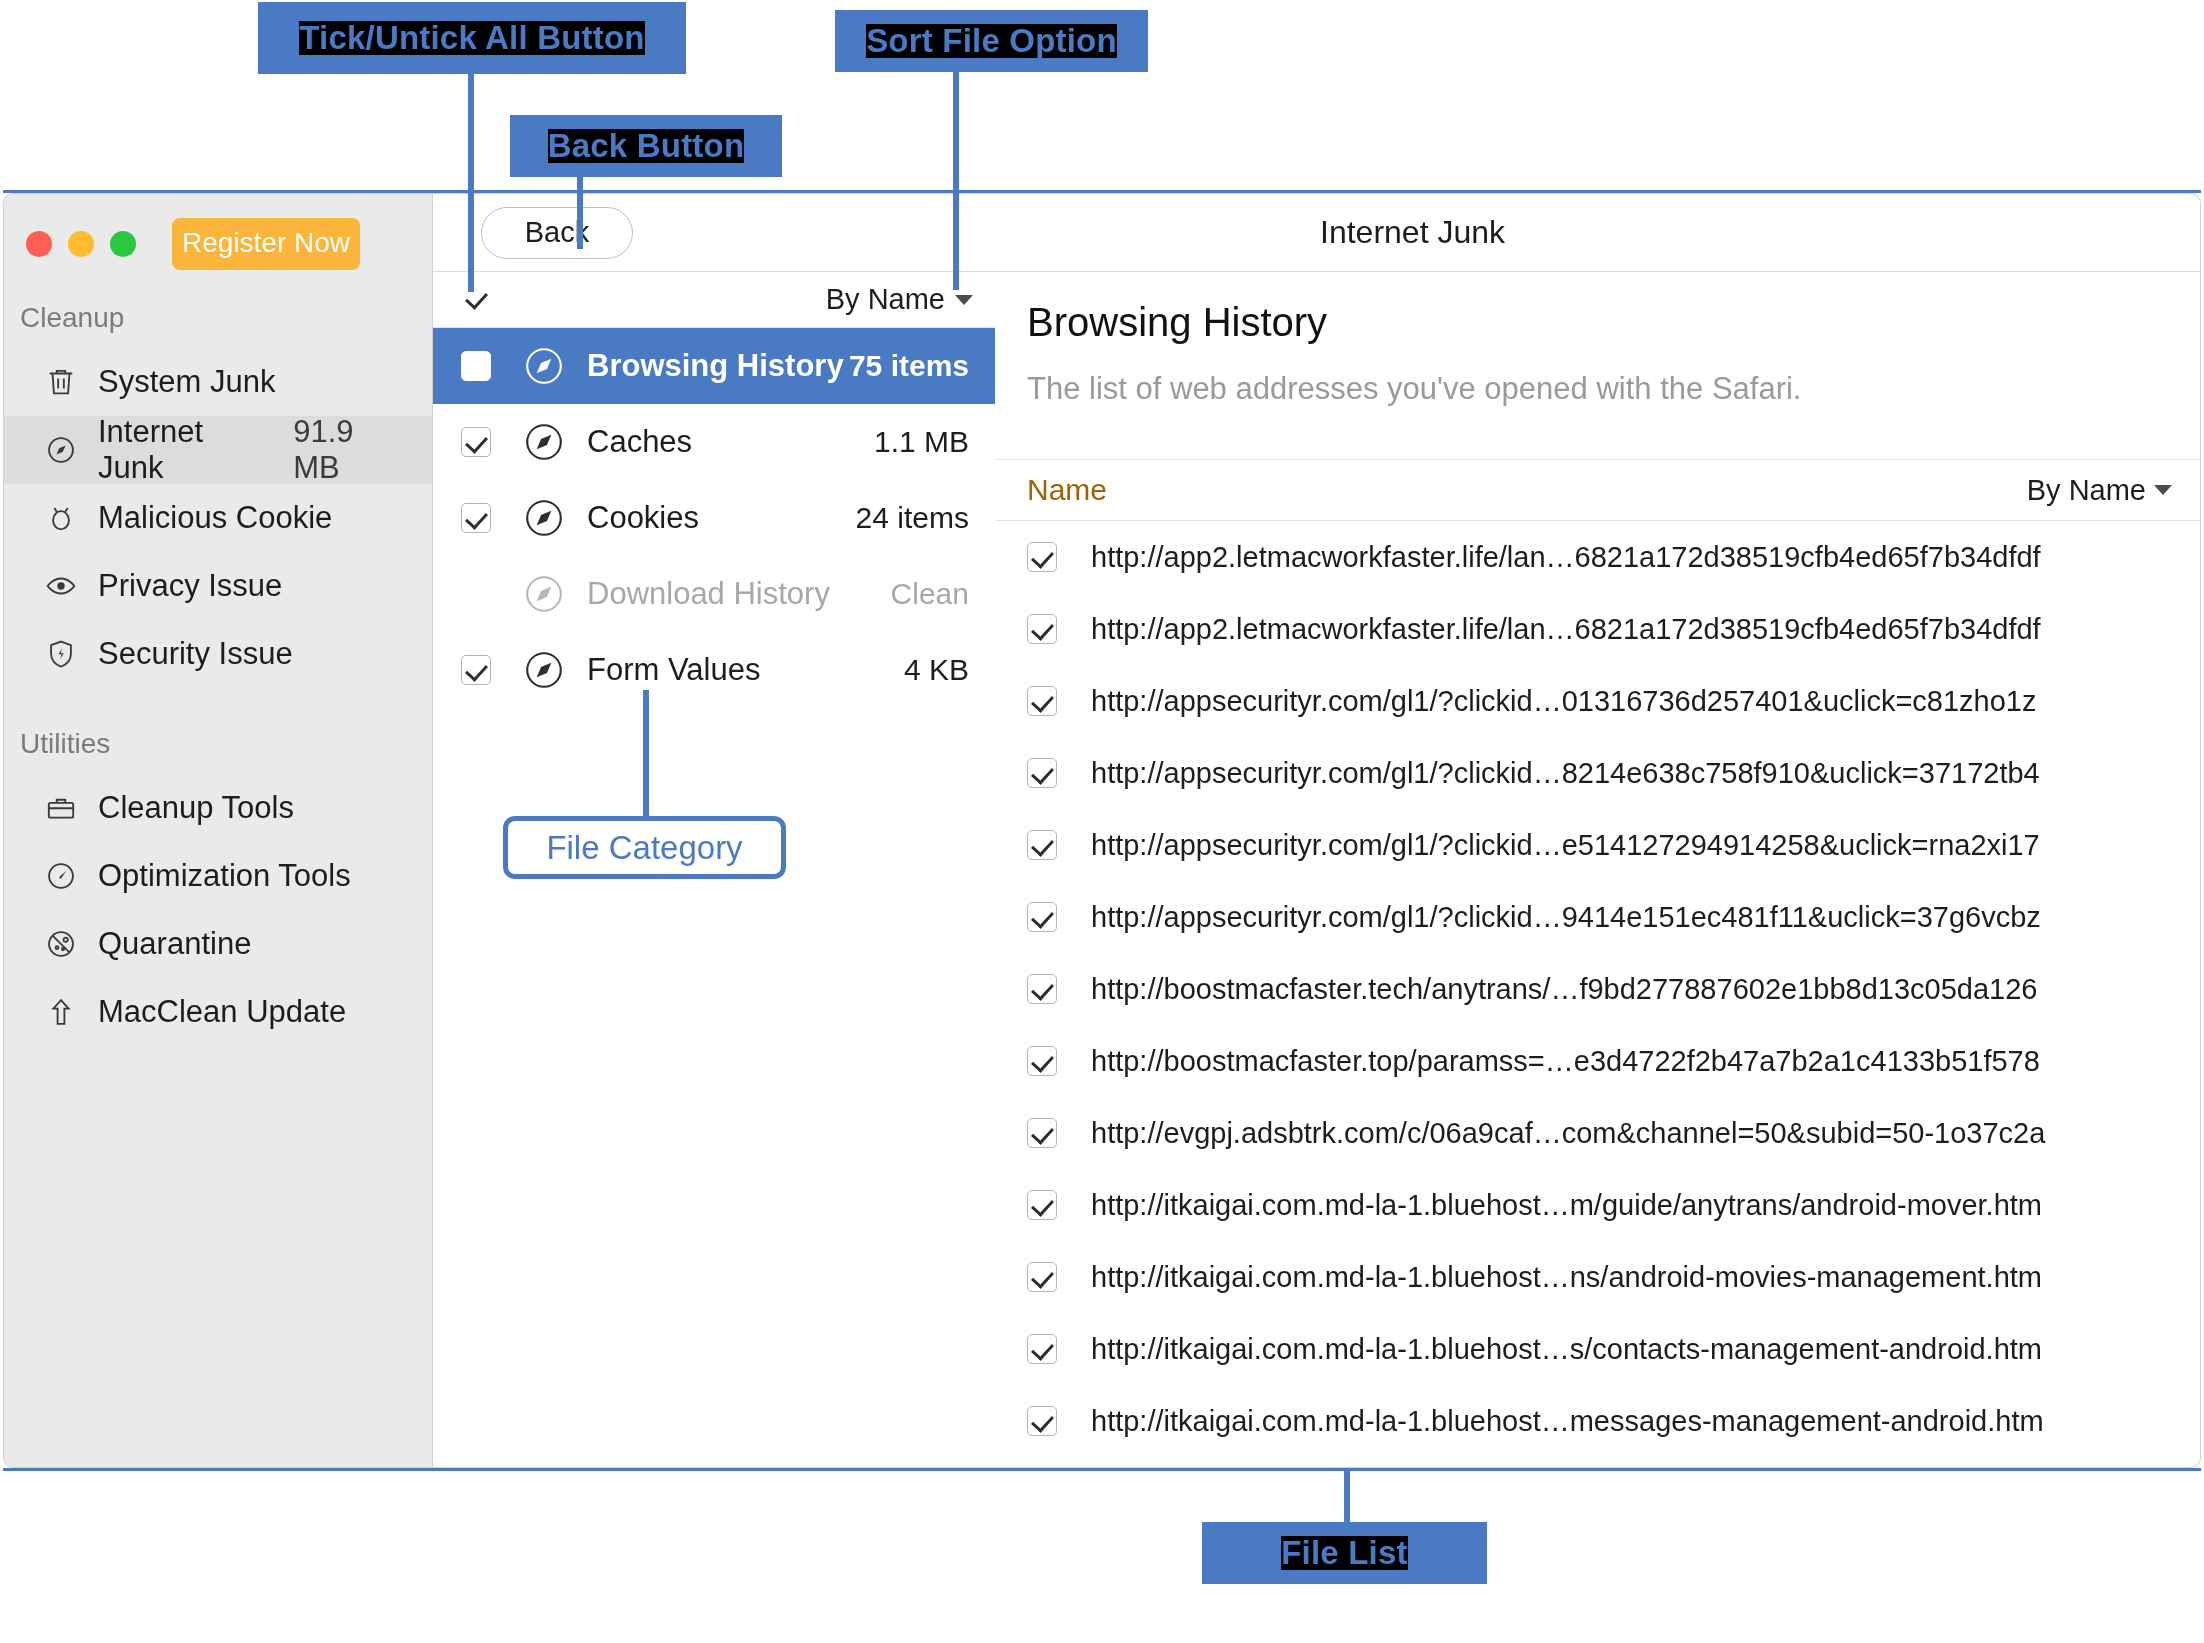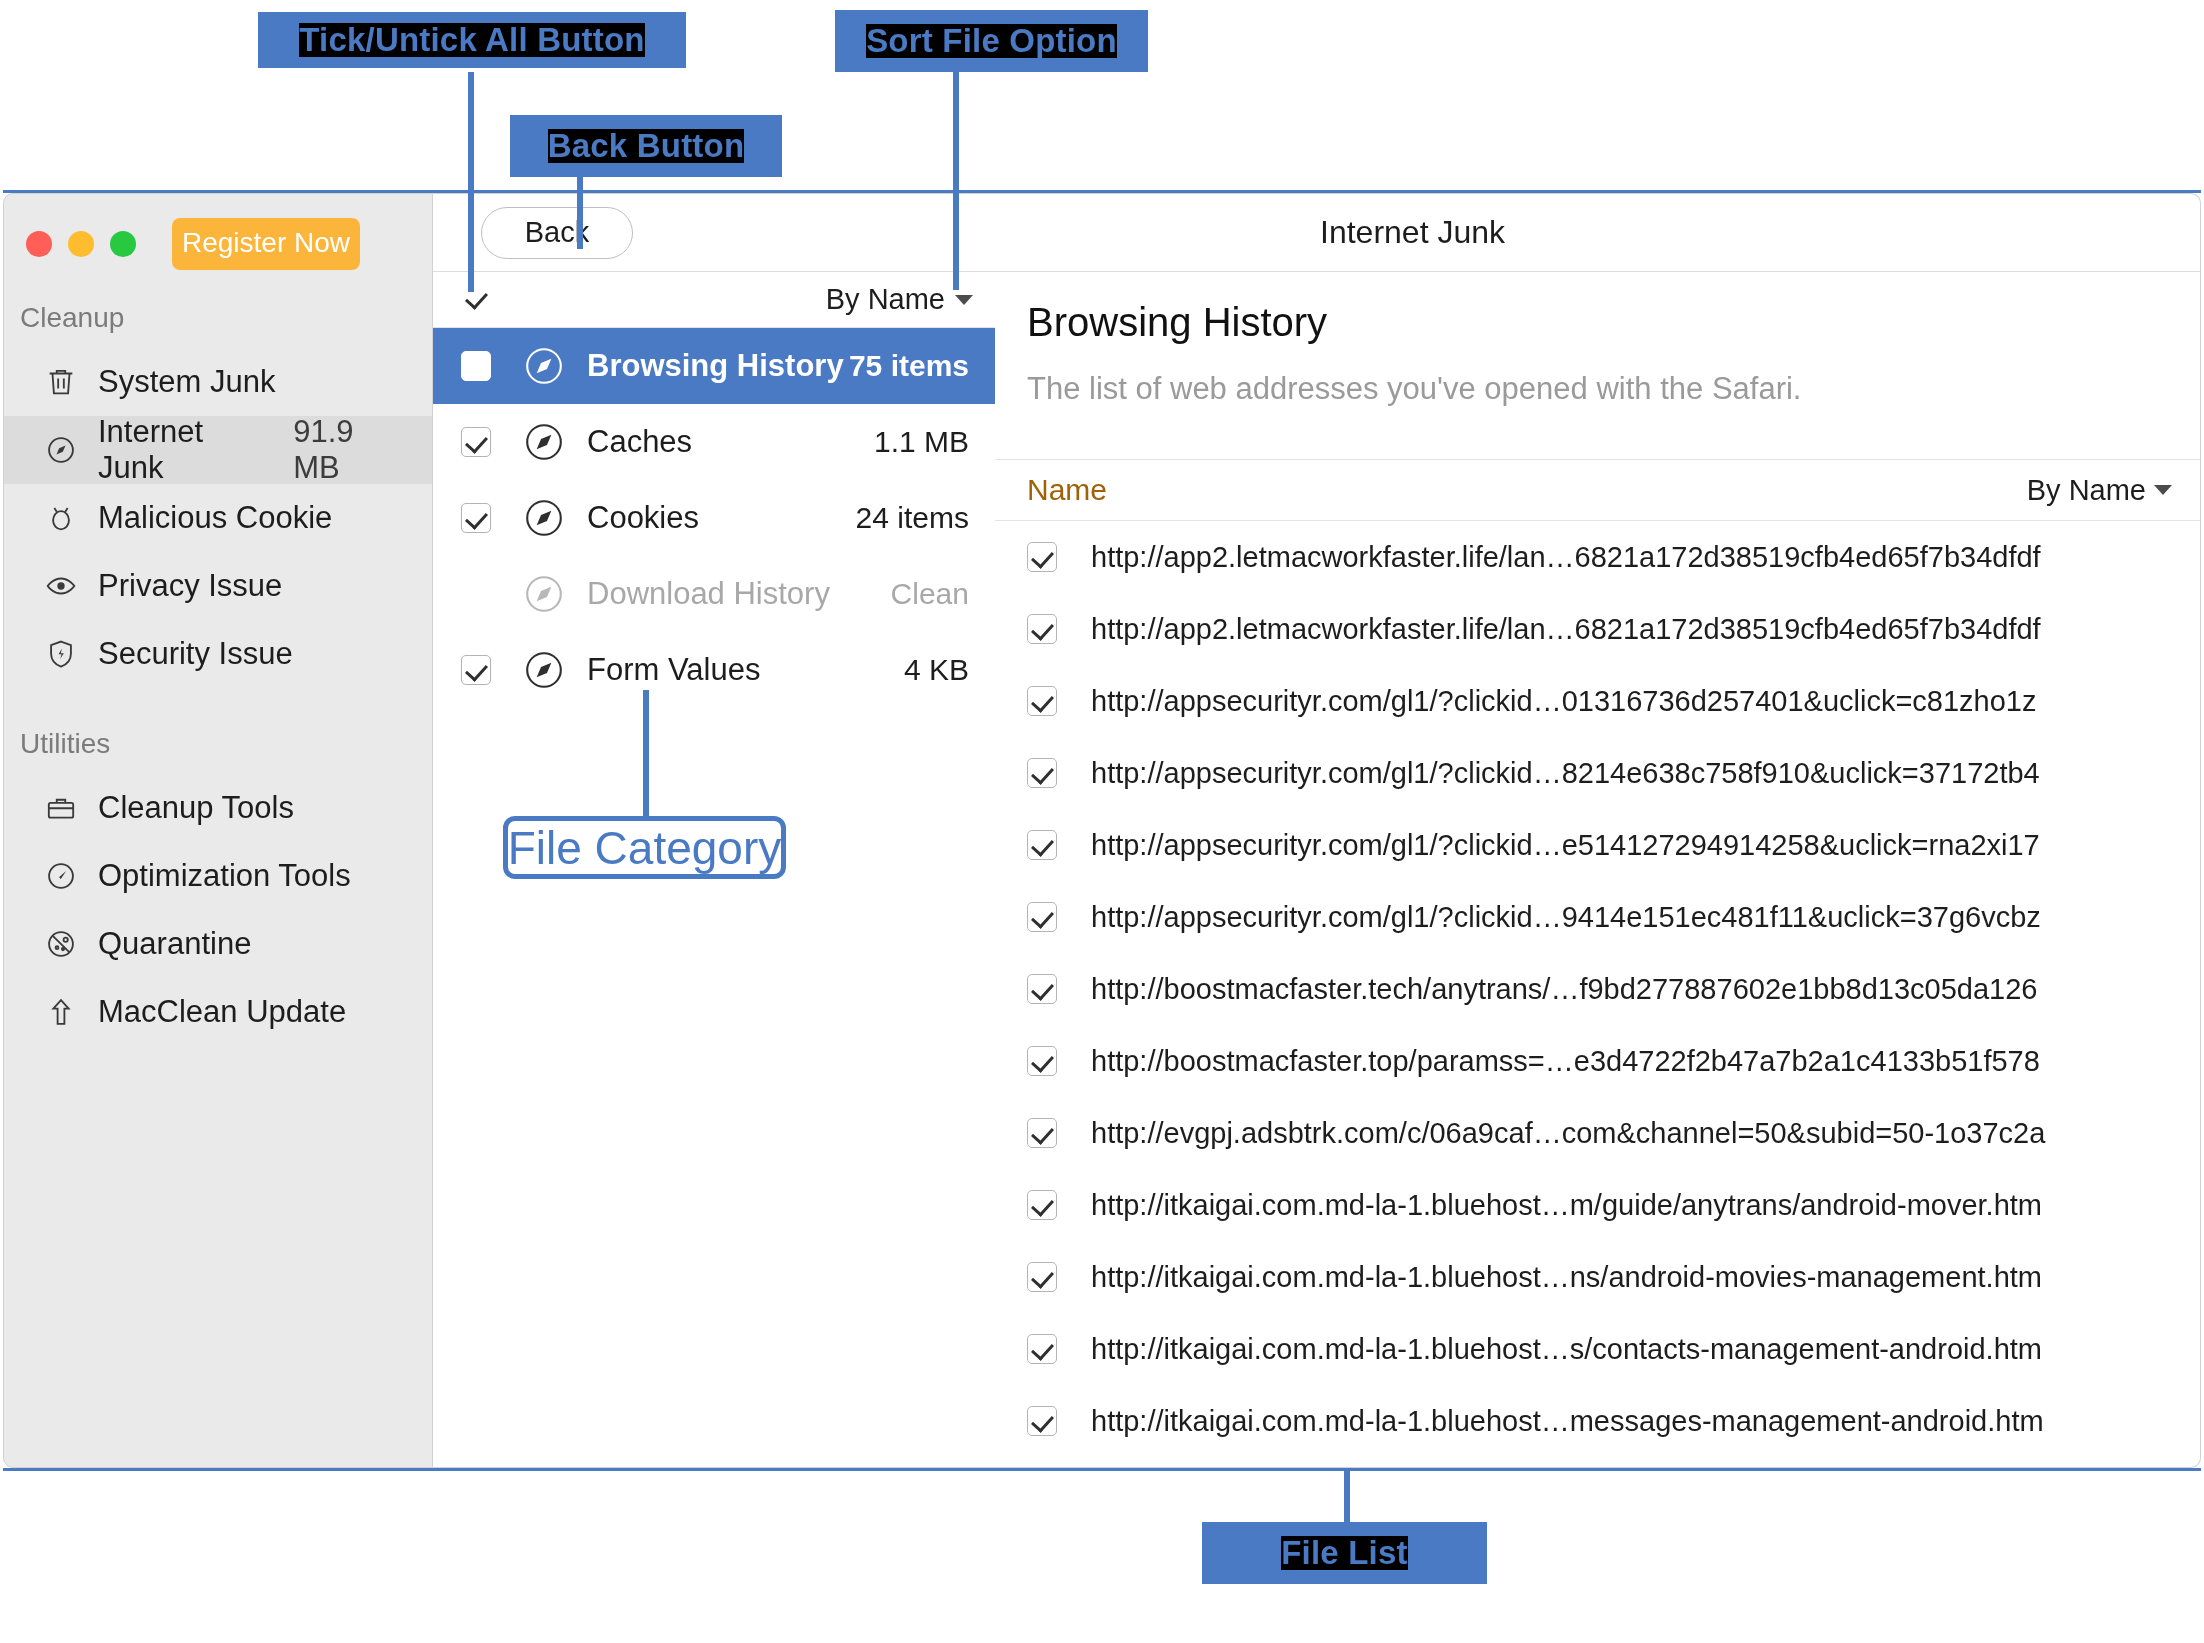--- a/index.html
+++ b/index.html
@@ -36,21 +36,21 @@
   .anno-outline {
     position: absolute;
     background: #ffffff;
     border: 5px solid #4a7ac4;
     border-radius: 12px;
     display: flex; align-items: center; justify-content: center;
     z-index: 40;
   }
   .anno-outline .anno-text2 {
     color: #4a7ac4;
-    font-size: 46px;
+    font-size: 33px;
     font-weight: 400;
     white-space: nowrap;
   }
 
   
   #window {
     position: absolute;
     left: 3px; top: 190px;
     width: 2198px; height: 1281px;
     background: #ffffff;
@@ -232,21 +232,21 @@
     padding-left: 32px;
     cursor: pointer;
   }
   .file-row .url { margin-left: 34px; font-size: 29px; color: #1d1d1d; white-space: nowrap; }
 </style>
 </head>
 <body>
 
 <div id="stage">
 
-  <div class="anno-box" style="left:258px; top:12px; width:428px; height:56px;">
+  <div class="anno-box" style="left:258px; top:2px; width:428px; height:72px;">
     <span class="anno-text">Tick/Untick All Button</span>
   </div>
   <div class="anno-line" style="left:468px; top:72px; height:220px;"></div>
 
   <div class="anno-box" style="left:835px; top:10px; width:313px; height:62px;">
     <span class="anno-text">Sort File Option</span>
   </div>
   <div class="anno-line" style="left:953px; top:72px; height:218px;"></div>
 
   <div class="anno-box" style="left:510px; top:115px; width:272px; height:62px;">

